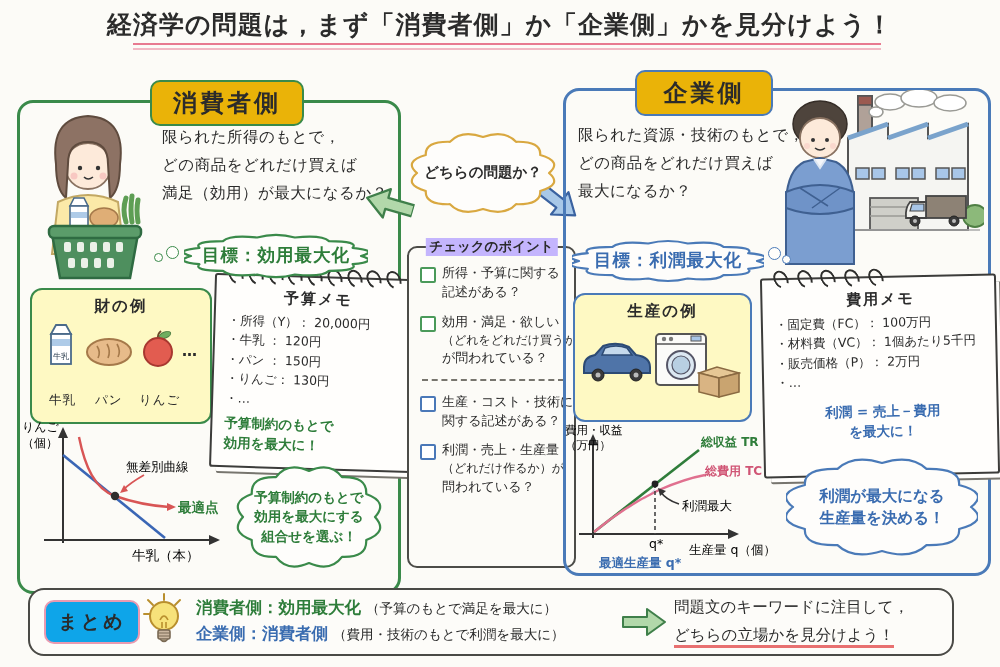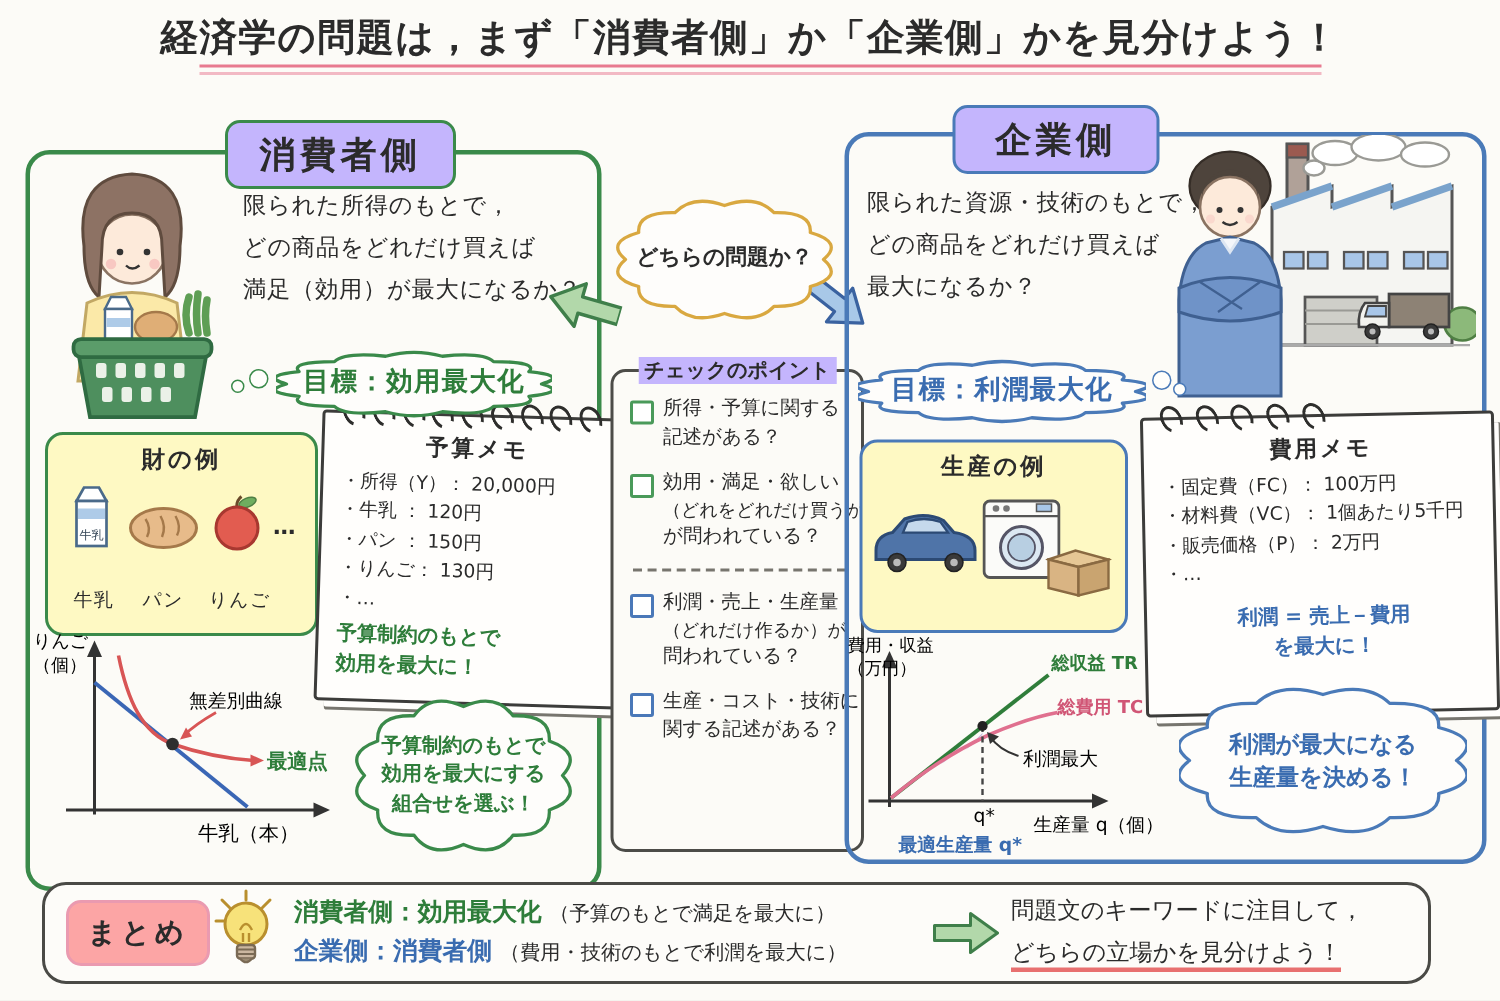--- a/index.html
+++ b/index.html
@@ -3,21 +3,21 @@
 <meta charset="utf-8">
 <style>
   body{margin:0;background:#e8e6e0}
   #stage{position:relative;width:1000px;height:667px;background:#fcfbf7;overflow:hidden;
          font-family:"DejaVu Sans","Liberation Sans",sans-serif;color:#2b2b2b}
   .abs{position:absolute}
   .title{width:100%;text-align:center;font-size:25px;font-weight:600;letter-spacing:1px}
   .title-ul{height:3px;border-top:2.5px solid #e87a90;border-bottom:2px solid #f2b9c4}
   .panel{border:3px solid;border-radius:16px}
   .panel.green{border-color:#3a8a4a}.panel.blue{border-color:#4a7ab8}
-  .hdr{background:#c4b5fd;border:2.5px solid;border-radius:10px;display:flex;align-items:center;justify-content:center;
+  .hdr{background:#eab308;border:2.5px solid;border-radius:10px;display:flex;align-items:center;justify-content:center;
        font-size:24px;font-weight:600;letter-spacing:3px;z-index:3}
   .hdr.green{border-color:#3a8a4a}.hdr.blue{border-color:#4a7ab8}
   .qtext{font-size:15.5px;line-height:1.8;letter-spacing:.5px}
   .cloud{z-index:2}
   .cloud>svg{position:absolute;left:0;top:0}
   .cloud-text{position:absolute;inset:0;display:flex;flex-direction:column;align-items:center;justify-content:center;
               line-height:1.45}
   .goal-text{font-size:17.5px;font-weight:700;letter-spacing:1px}
   .c-green{color:#2e7d3a}.c-blue{color:#3a6cb0}
   .dot{border-radius:50%;background:#fffefb;border:1.8px solid #3a8a4a}
@@ -38,21 +38,21 @@
   .chkbox{border:2px solid #4c4c48;border-radius:10px;background:#fcfbf7;padding:16px 8px 4px 11px}
   .chk-title{position:absolute;top:-10px;left:50%;transform:translateX(-50%);background:#c4b5fd;
              padding:0 4px;font-size:13.5px;font-weight:700;white-space:nowrap}
   .chk-item{display:flex;gap:6px;margin-bottom:11px}
   .cbx{flex:0 0 auto;width:12px;height:12px;border:2px solid;margin-top:3px;border-radius:2px;background:#fff}
   .cbx.green{border-color:#4a9a5a}.cbx.blue{border-color:#4a78b8}
   .chk-text{font-size:13px;line-height:1.45;white-space:nowrap}
   .chk-text .small{font-size:12px}
   .chk-div{border-top:2px dashed #77756e;margin:10px 2px 12px}
   .sumbox{border:2.5px solid #4a4a46;border-radius:16px;background:#fdfcf9}
-  .badge{border:2.5px solid #ea9ab0;border-radius:10px;background:#fca5a5;display:flex;align-items:center;
+  .badge{border:2.5px solid #ea9ab0;border-radius:10px;background:#0ea5e9;display:flex;align-items:center;
          justify-content:center;font-size:19px;font-weight:600;letter-spacing:3px}
   .srow{white-space:nowrap}
   .srow .lbl{font-weight:700;font-size:16.5px}
   .srow .note{font-size:13.5px}
   .concl{font-size:15.5px;line-height:1.8;white-space:nowrap}
   .concl .ul{border-bottom:3px solid #e87070;padding-bottom:1px}
   svg text{font-family:"DejaVu Sans","Liberation Sans",sans-serif}
 </style>
 </head>
 <body>
@@ -215,30 +215,30 @@
       <div class="chk-text">
         <div>効用・満足・欲しい</div>
         <div class="small">（どれをどれだけ買うか）</div>
         <div>が問われている？</div>
       </div>
     </div>
     <div class="chk-div"></div>
     <div class="chk-item">
       <span class="cbx blue"></span>
       <div class="chk-text">
+        <div>生産・コスト・技術に</div>
+        <div>関する記述がある？</div>
+      </div>
+    </div>
+    <div class="chk-item">
+      <span class="cbx blue"></span>
+      <div class="chk-text">
         <div>利潤・売上・生産量</div>
         <div class="small">（どれだけ作るか）が</div>
         <div>問われている？</div>
-      </div>
-    </div>
-    <div class="chk-item">
-      <span class="cbx blue"></span>
-      <div class="chk-text">
-        <div>生産・コスト・技術に</div>
-        <div>関する記述がある？</div>
       </div>
     </div>
   </div>
 
   <div class="abs panel blue" style="left:563px;top:88px;width:422px;height:482px"></div>
   <div class="abs hdr blue" style="left:635px;top:70px;width:134px;height:42px">企業側</div>
 
   <svg class="abs" style="left:762px;top:90px" width="222" height="178" viewBox="0 0 222 178">
     <g>
       <rect x="96" y="6" width="14" height="38" fill="#b0a198" stroke="#555" stroke-width="2"></rect>

